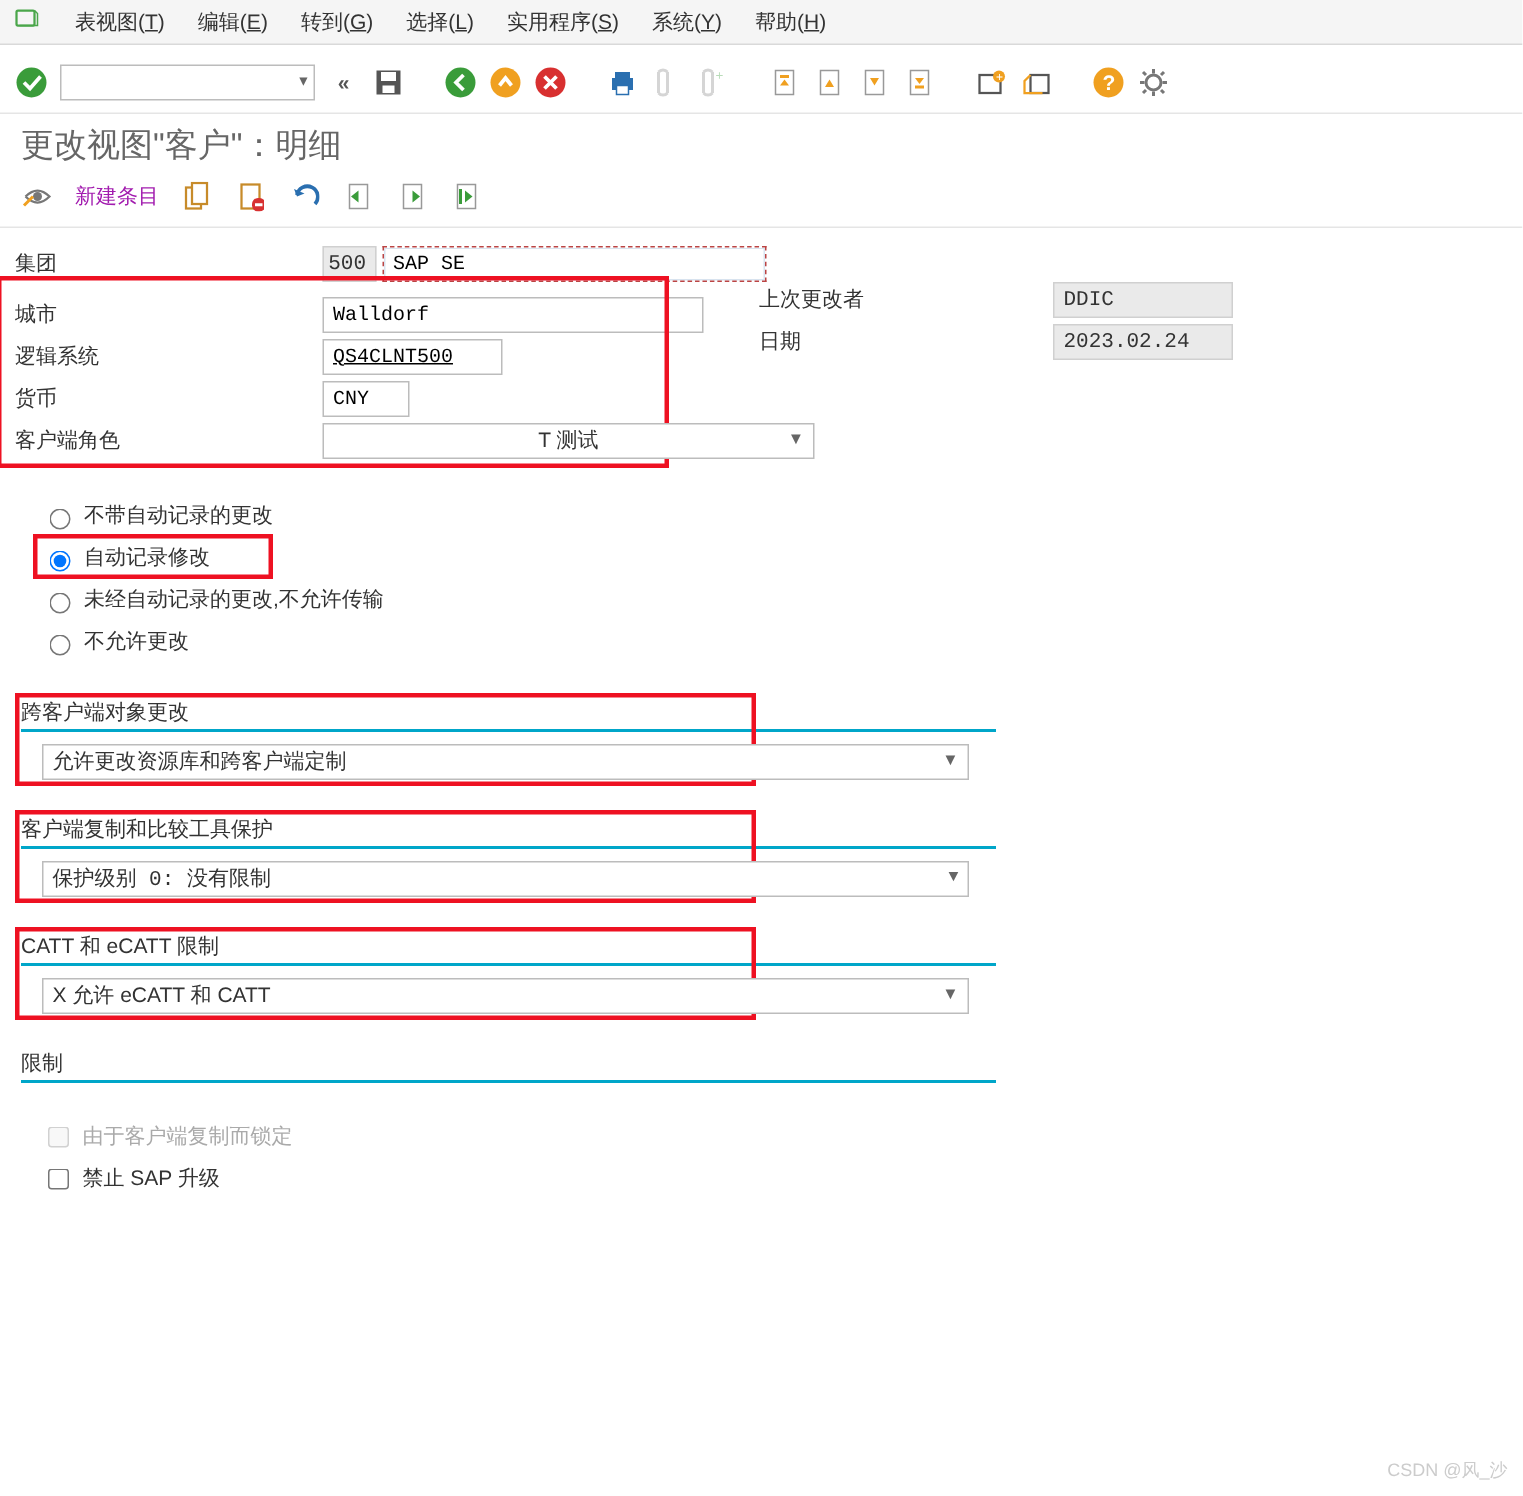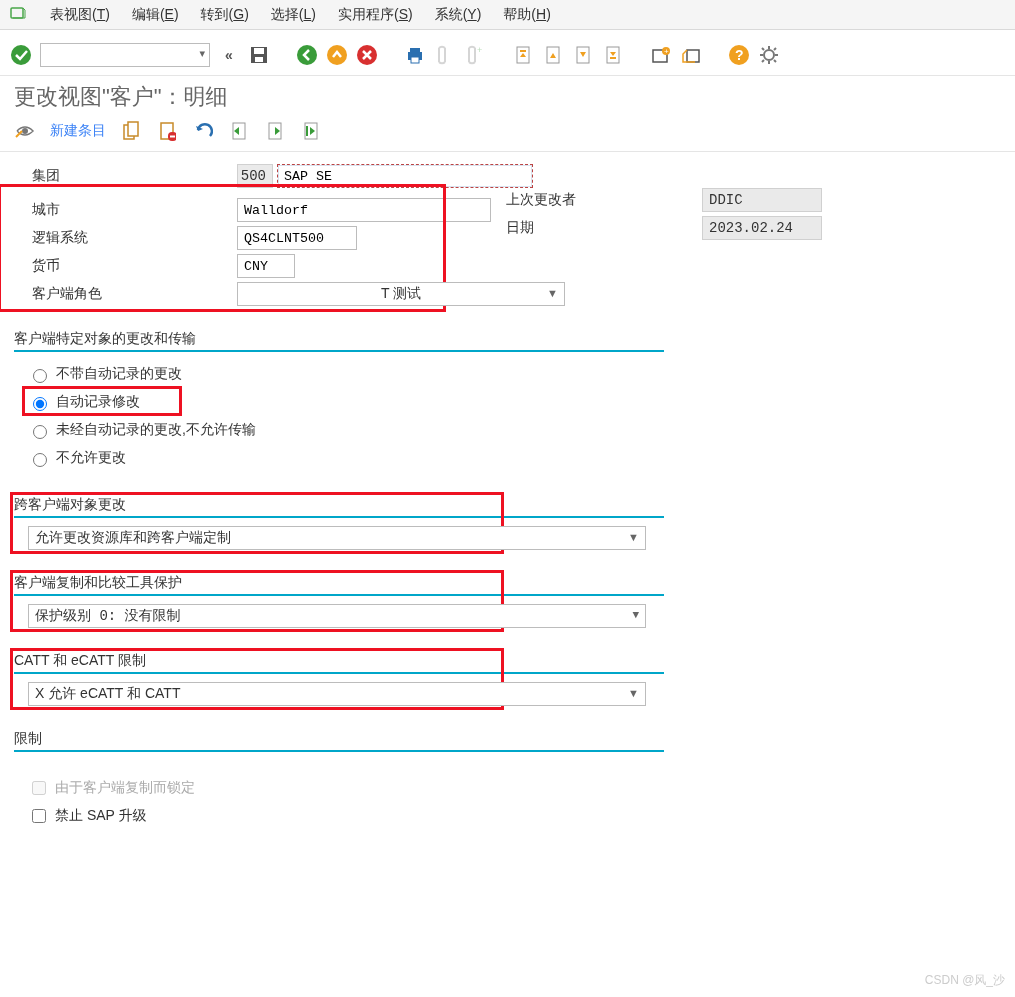--- a/index.html
+++ b/index.html
@@ -32,23 +32,23 @@
   .tb-btn svg { display:block; }
   .tb-combo { width: 170px; height:24px; border:1px solid #bcbcbc; background:#fff; position:relative;}
   .tb-combo::after { content:"▾"; position:absolute; right:4px; top:3px; font-size:11px; color:#666;}
   
   .page-title { font-size: 22px; color:#666; padding: 6px 14px 0; }
   
   .toolbar2 {
     display:flex; align-items:center; gap:14px;
     padding: 6px 14px 8px; border-bottom:1px solid #e5e5e5; height:40px;
   }
-  .toolbar2 .link { color:#3b82f6; cursor:pointer; }
-  
-  .form { padding: 10px 32px; }
+  .toolbar2 .link { color:#a21caf; cursor:pointer; }
+  
+  .form { padding: 10px 10px; }
   .row { display:flex; align-items:center; height:28px; }
   .lbl { width: 205px; }
   .val-input {
     height:24px; border:1px solid #bcbcbc; background:#fff; padding:0 6px; font-family:"Courier New",monospace;
   }
   .val-text { font-family:"Courier New",monospace; }
   .ro { background:#eaeaea; border:1px solid #d0d0d0; display:inline-flex; align-items:center; height:24px; padding:0 6px;}
   .blue-dotted { border:1px dashed #b44; box-shadow:inset 0 0 0 1px #3b73af33;}
   .select {
     height:24px; border:1px solid #bcbcbc; position:relative; padding:0 6px; display:flex; align-items:center; background:#fff;
@@ -267,21 +267,21 @@
 
 <div class="form rel" style="height:130px;">
   <div class="hl" style="left:-2px; top:-2px; width:448px; height:128px;"></div>
 
   <div class="row">
     <span class="lbl">城市</span>
     <input class="val-input" style="width: 254px;" value="Walldorf">
   </div>
   <div class="row">
     <span class="lbl">逻辑系统</span>
-    <input class="val-input" style="width: 120px;" value="QS4CLNT500">
+    <input class="val-input" style="width: 120px; text-decoration: underline;" value="QS4CLNT500">
   </div>
   <div class="row">
     <span class="lbl">货币</span>
     <input class="val-input" style="width: 58px;" value="CNY">
   </div>
   <div class="row">
     <span class="lbl">客户端角色</span>
     <div class="select" style="width:328px;justify-content:center;">
       <span>T 测试</span>
         <span class="chev">▼</span>
@@ -294,21 +294,20 @@
       <span class="ro val-text" style="width:120px;">DDIC</span>
     </div>
     <div class="row">
       <span style="width:196px;">日期</span>
       <span class="ro val-text" style="width:120px;">2023.02.24</span>
     </div>
   </div>
 </div>
 
 <div class="group rel">
-  <div class="group-title">客户端特定对象的更改和传输</div>
   <div class="group-body">
     <div class="radio-row">
         <input type="radio" name="g1" style="">
         <span>不带自动记录的更改</span>
       </div>
     <div class="radio-row rel">
       <div class="hl" style="left:-6px; top:-2px; width:160px; height:30px;"></div>
       <input type="radio" name="g1" checked="" style="">
         <span>自动记录修改</span>
     </div>

